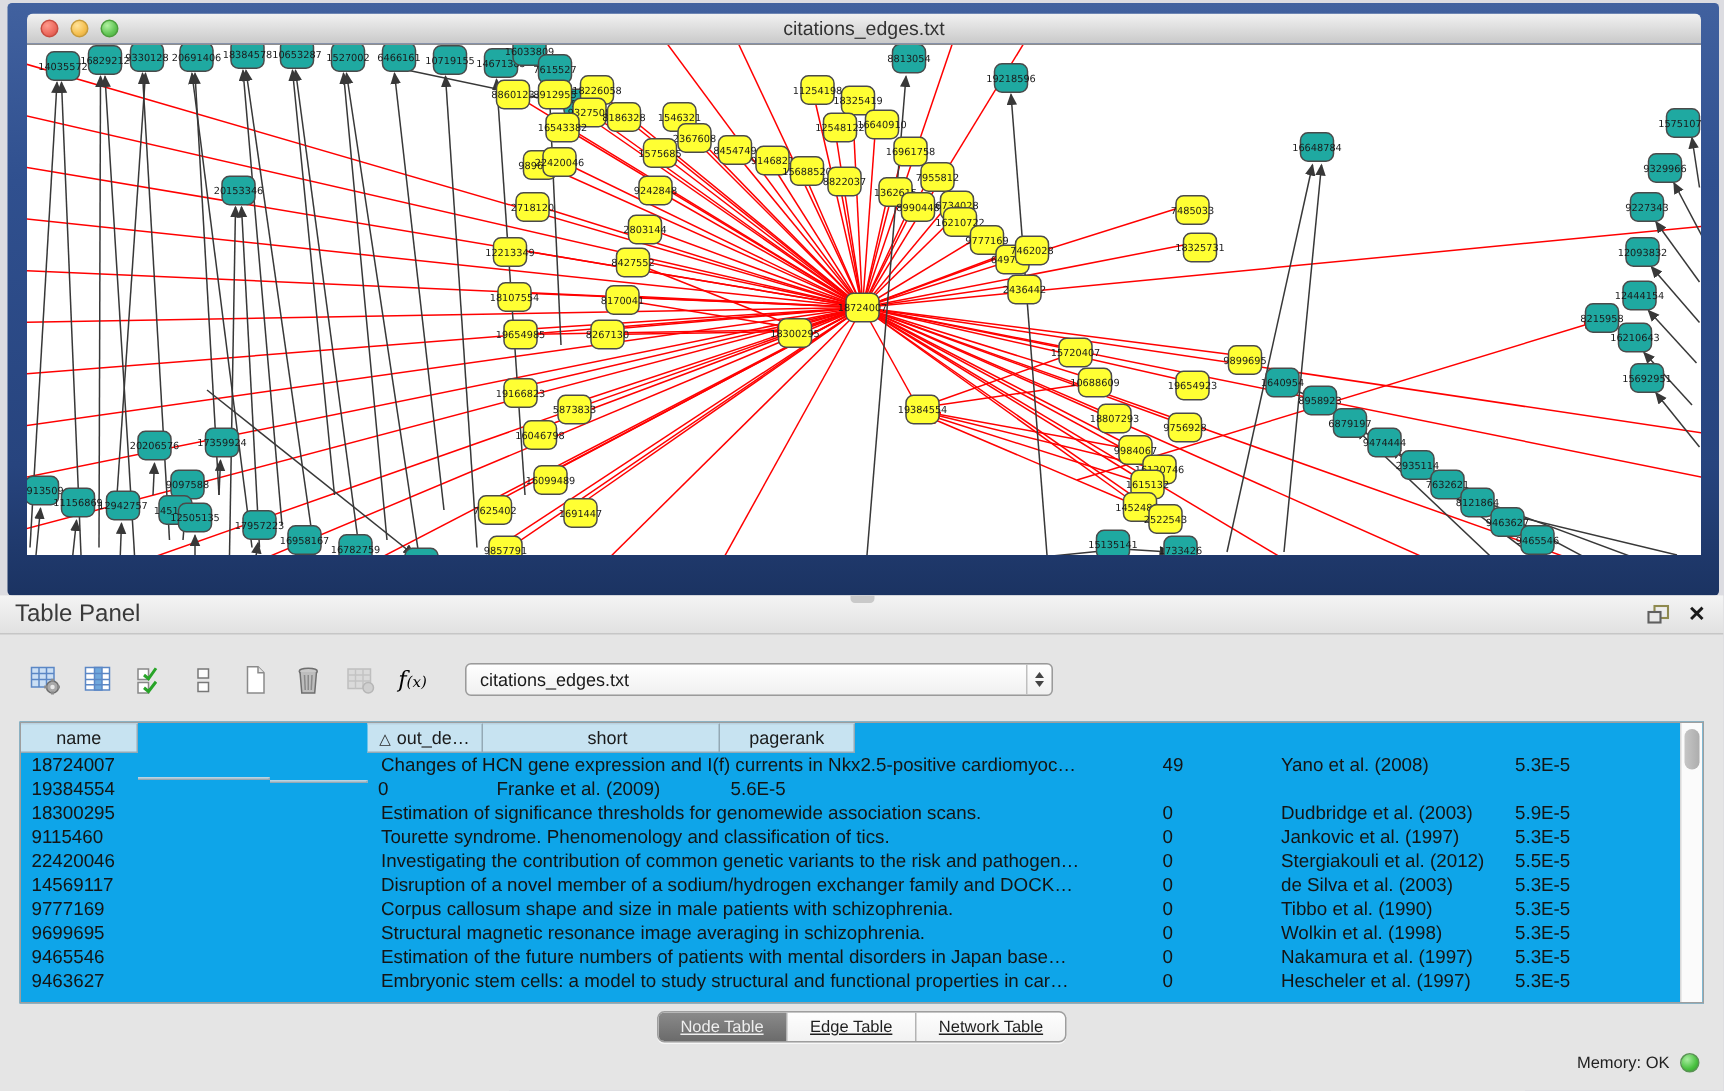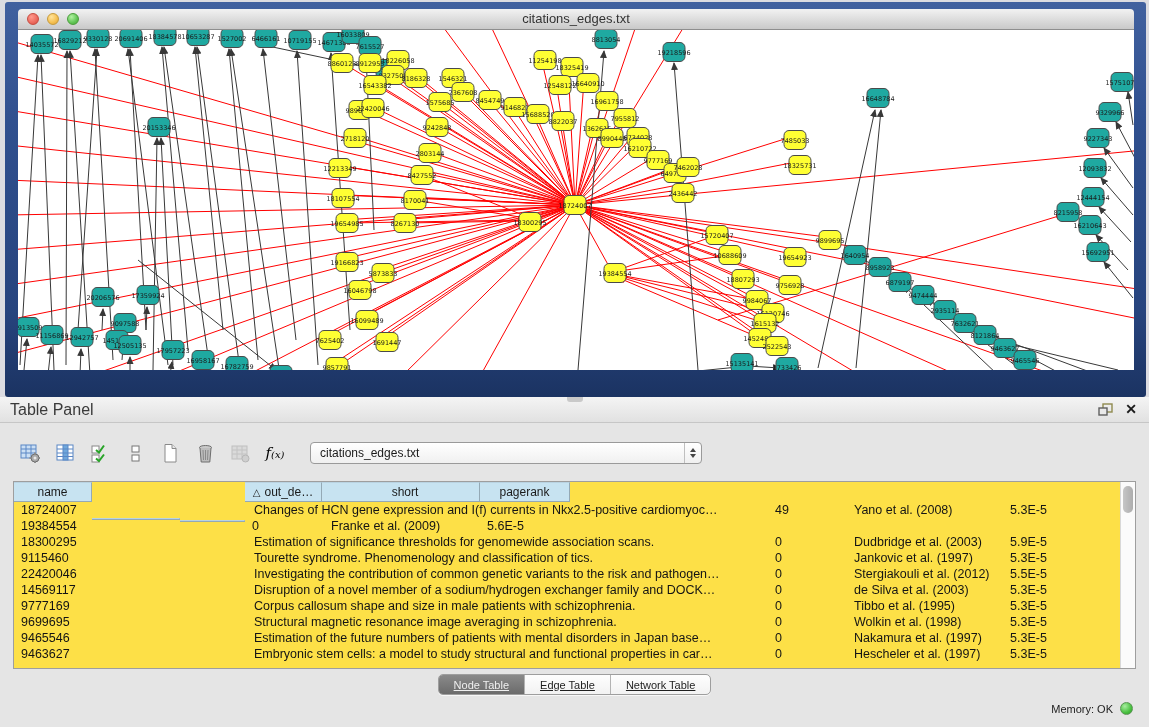--- a/index.html
+++ b/index.html
@@ -46,21 +46,21 @@
     background:linear-gradient(#FFFFFF,#F0F0F0); position:relative; display:flex; align-items:center;
   }
   .combobox .cb-label { padding-left:9px; font-size:12px; color:#1A1A1A; }
   .cb-stepper { position:absolute; right:0; top:0; width:17px; height:100%;
     border-left:1px solid #BFBFBF; display:flex; flex-direction:column; align-items:center; justify-content:center; gap:2px; }
   .arr-up { width:0; height:0; border-left:3.5px solid transparent; border-right:3.5px solid transparent; border-bottom:4px solid #444; }
   .arr-dn { width:0; height:0; border-left:3.5px solid transparent; border-right:3.5px solid transparent; border-top:4px solid #444; }
   
   .table-wrap {
     position:absolute; left:13px; top:84px; width:1123px; height:188px;
-    background:#fde047; border:1px solid #9E9E9E; overflow:hidden;
+    background:#0ea5e9; border:1px solid #9E9E9E; overflow:hidden;
   }
   .thead { display:flex; height:20px; }
   .th {
     background:#C7E3F1; border-right:1px solid #94A9B5; border-bottom:1px solid #94A9B5; border-top:1px solid #B9D3E2;
     font-size:12px; color:#1A1A1A; text-align:center; line-height:19px;
     overflow:hidden; white-space:nowrap; flex:none;
   }
   .sort-tri { font-size:10px; color:#2A2A2A; margin-right:4px; font-family:"DejaVu Sans", sans-serif; }
   .trow { display:flex; height:16px; font-size:12.5px; color:#141414; line-height:16px; }
   .td { flex:none; overflow:hidden; white-space:nowrap; padding-left:7px; }
@@ -636,21 +636,21 @@
           <div class="td c4">0</div>
           <div class="td c5">de Silva et al. (2003)</div>
           <div class="td c6">5.3E-5</div>
         </div>
         <div class="trow">
           <div class="td c0">9777169</div>
           <div class="td c1">1</div>
           <div class="td c2">1998</div>
           <div class="td c3">Corpus callosum shape and size in male patients with schizophrenia.</div>
           <div class="td c4">0</div>
-          <div class="td c5">Tibbo et al. (1995)</div>
+          <div class="td c5">Tibbo et al. (1990)</div>
           <div class="td c6">5.3E-5</div>
         </div>
         <div class="trow">
           <div class="td c0">9699695</div>
           <div class="td c1">1</div>
           <div class="td c2">1998</div>
           <div class="td c3">Structural magnetic resonance image averaging in schizophrenia.</div>
           <div class="td c4">0</div>
           <div class="td c5">Wolkin et al. (1998)</div>
           <div class="td c6">5.3E-5</div>

